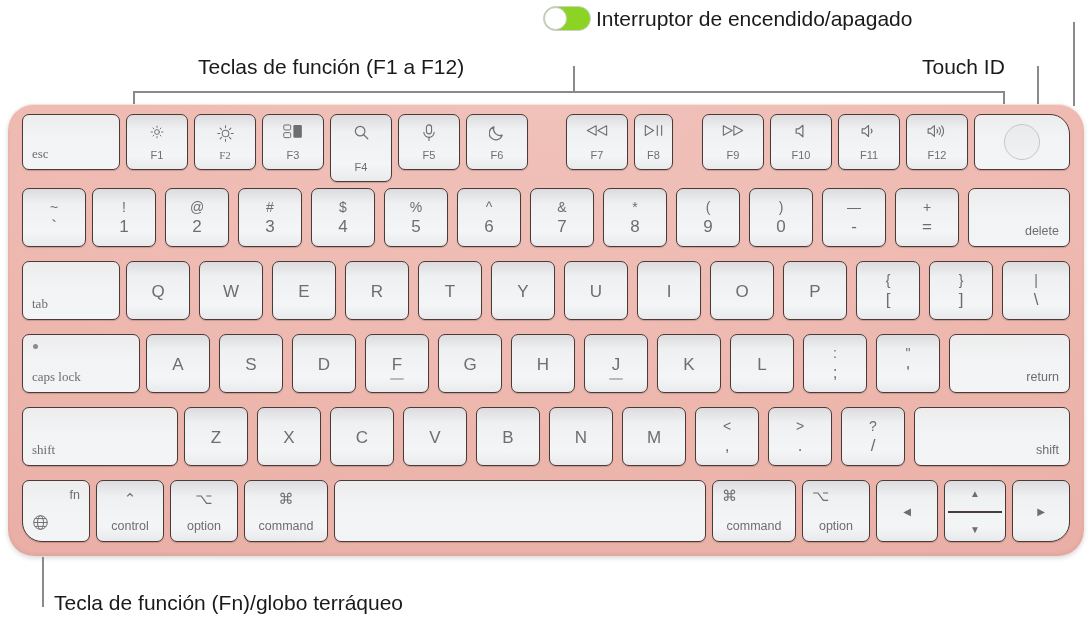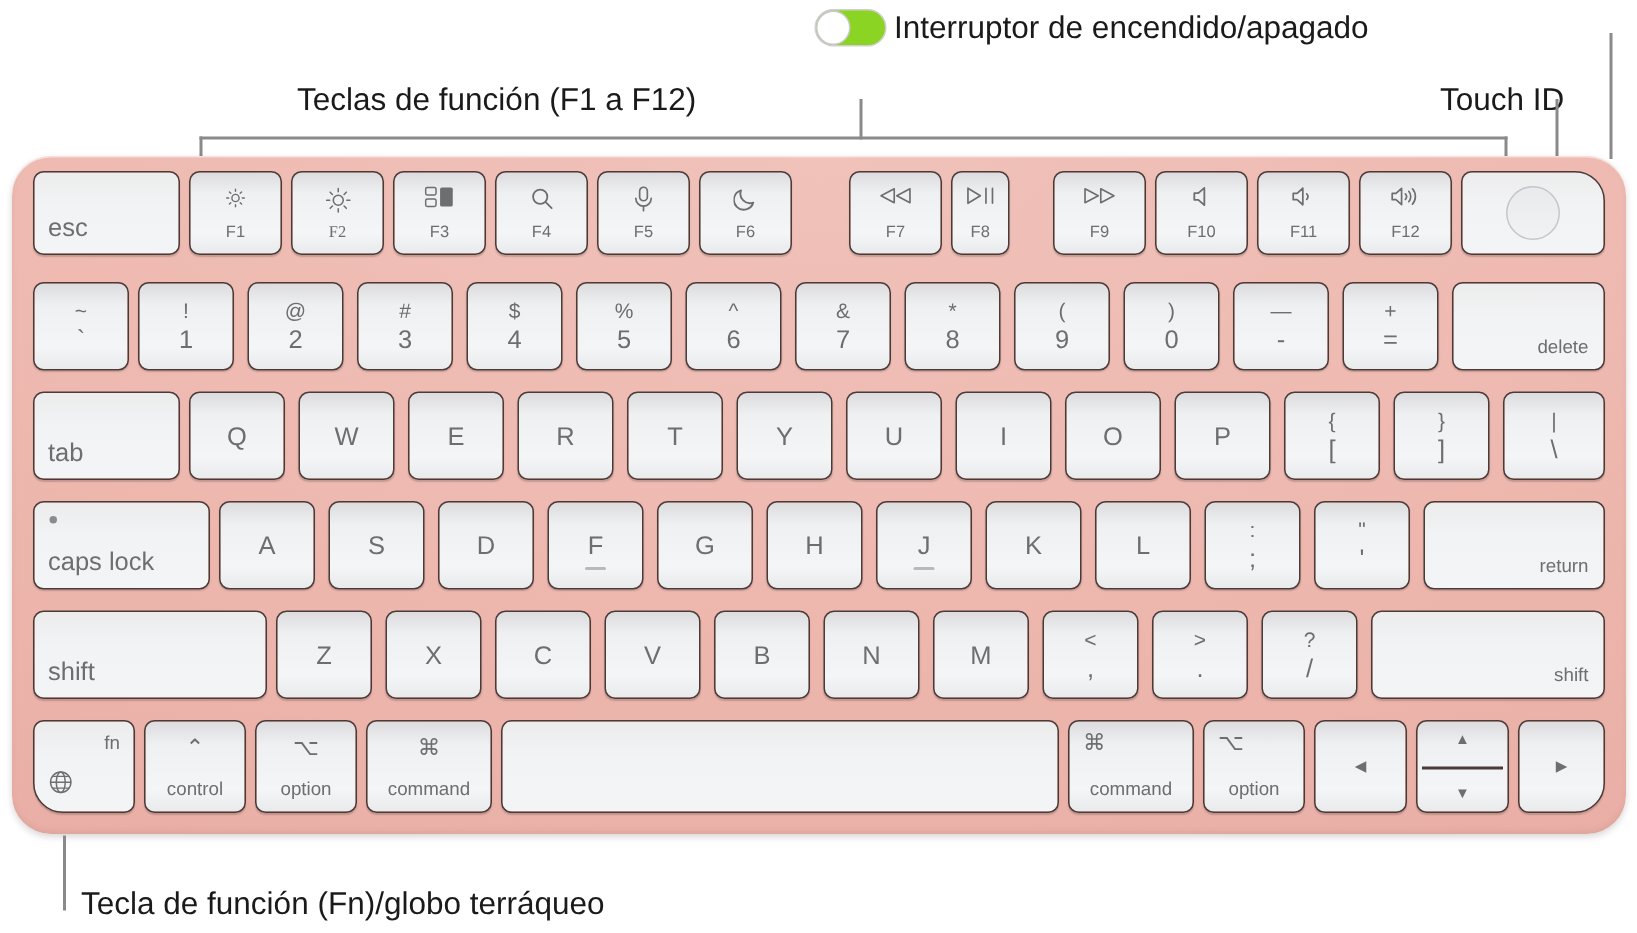--- a/index.html
+++ b/index.html
@@ -94,21 +94,22 @@
     font-size: 14px;
   }
   .c-lo {
     left: 0; right: 0; bottom: 20%;
     text-align: center;
     font-size: 17px;
   }
   
   .c-bl {
     left: 9px; bottom: 9px;
-    font-size: 17px;
+    font-size: 13px;
+    font-family: Liberation Serif, serif;
   }
   
   .c-br {
     right: 10px; bottom: 9px;
     font-size: 12.5px;
   }
   
   .c-tr {
     right: 9px; top: 8px;
     font-size: 12.5px;
@@ -186,21 +187,21 @@
 
 <div id="root">
 
   <div class="toggle" style="left:543px; top:6px;">
     <div class="knob"></div>
   </div>
   <div class="anno" style="left:596px; top:8px;">Interruptor de encendido/apagado</div>
 
   <div class="anno" style="left:198px; top:56px;">Teclas de función (F1 a F12)</div>
 
-  <div class="anno" style="left:960px; top:56px;">Touch ID</div>
+  <div class="anno" style="left:922px; top:56px;">Touch ID</div>
 
   <div class="lead-v" style="left:1073px; top:22px; height:84px;"></div>
 
   <div class="lead-v" style="left:573px; top:66px; height:27px;"></div>
   <div class="lead-h" style="left:133px; top:91px; width:872px;"></div>
   <div class="lead-v" style="left:133px; top:91px; height:14px;"></div>
   <div class="lead-v" style="left:1003px; top:91px; height:14px;"></div>
 
   <div class="lead-v" style="left:1037px; top:66px; height:50px;"></div>
 
@@ -234,21 +235,21 @@
       <span class="lbl c-gl">
         <svg class="gl" width="20" height="15" viewBox="0 0 26 19" fill="none" stroke="#6e6e72" stroke-width="1.3">
           <rect x="1" y="1" width="9" height="6.5" rx="1.4"></rect>
           <rect x="1" y="11" width="9" height="6.5" rx="1.4"></rect>
           <rect x="13.5" y="1" width="11" height="16.5" rx="1.6" fill="#6e6e72" stroke="none"></rect>
         </svg>
       </span>
       <span class="lbl c-fn">F3</span>
     </div>
 
-    <div class="key" style="left:322px; top:10px; width:62px; height:56px;">
+    <div class="key" style="left:322px; top:10px; width:62px; height:68px;">
       <span class="lbl c-gl">
         <svg class="gl" width="17" height="17" viewBox="0 0 20 20" fill="none" stroke="#6e6e72" stroke-width="1.4" stroke-linecap="round">
           <circle cx="8.4" cy="8.4" r="5.6"></circle>
           <path d="M12.6 12.6L17.4 17.4"></path>
         </svg>
       </span>
       <span class="lbl c-fn">F4</span>
     </div>
 
     <div class="key" style="left:390px; top:10px; width:62px; height:56px;">

